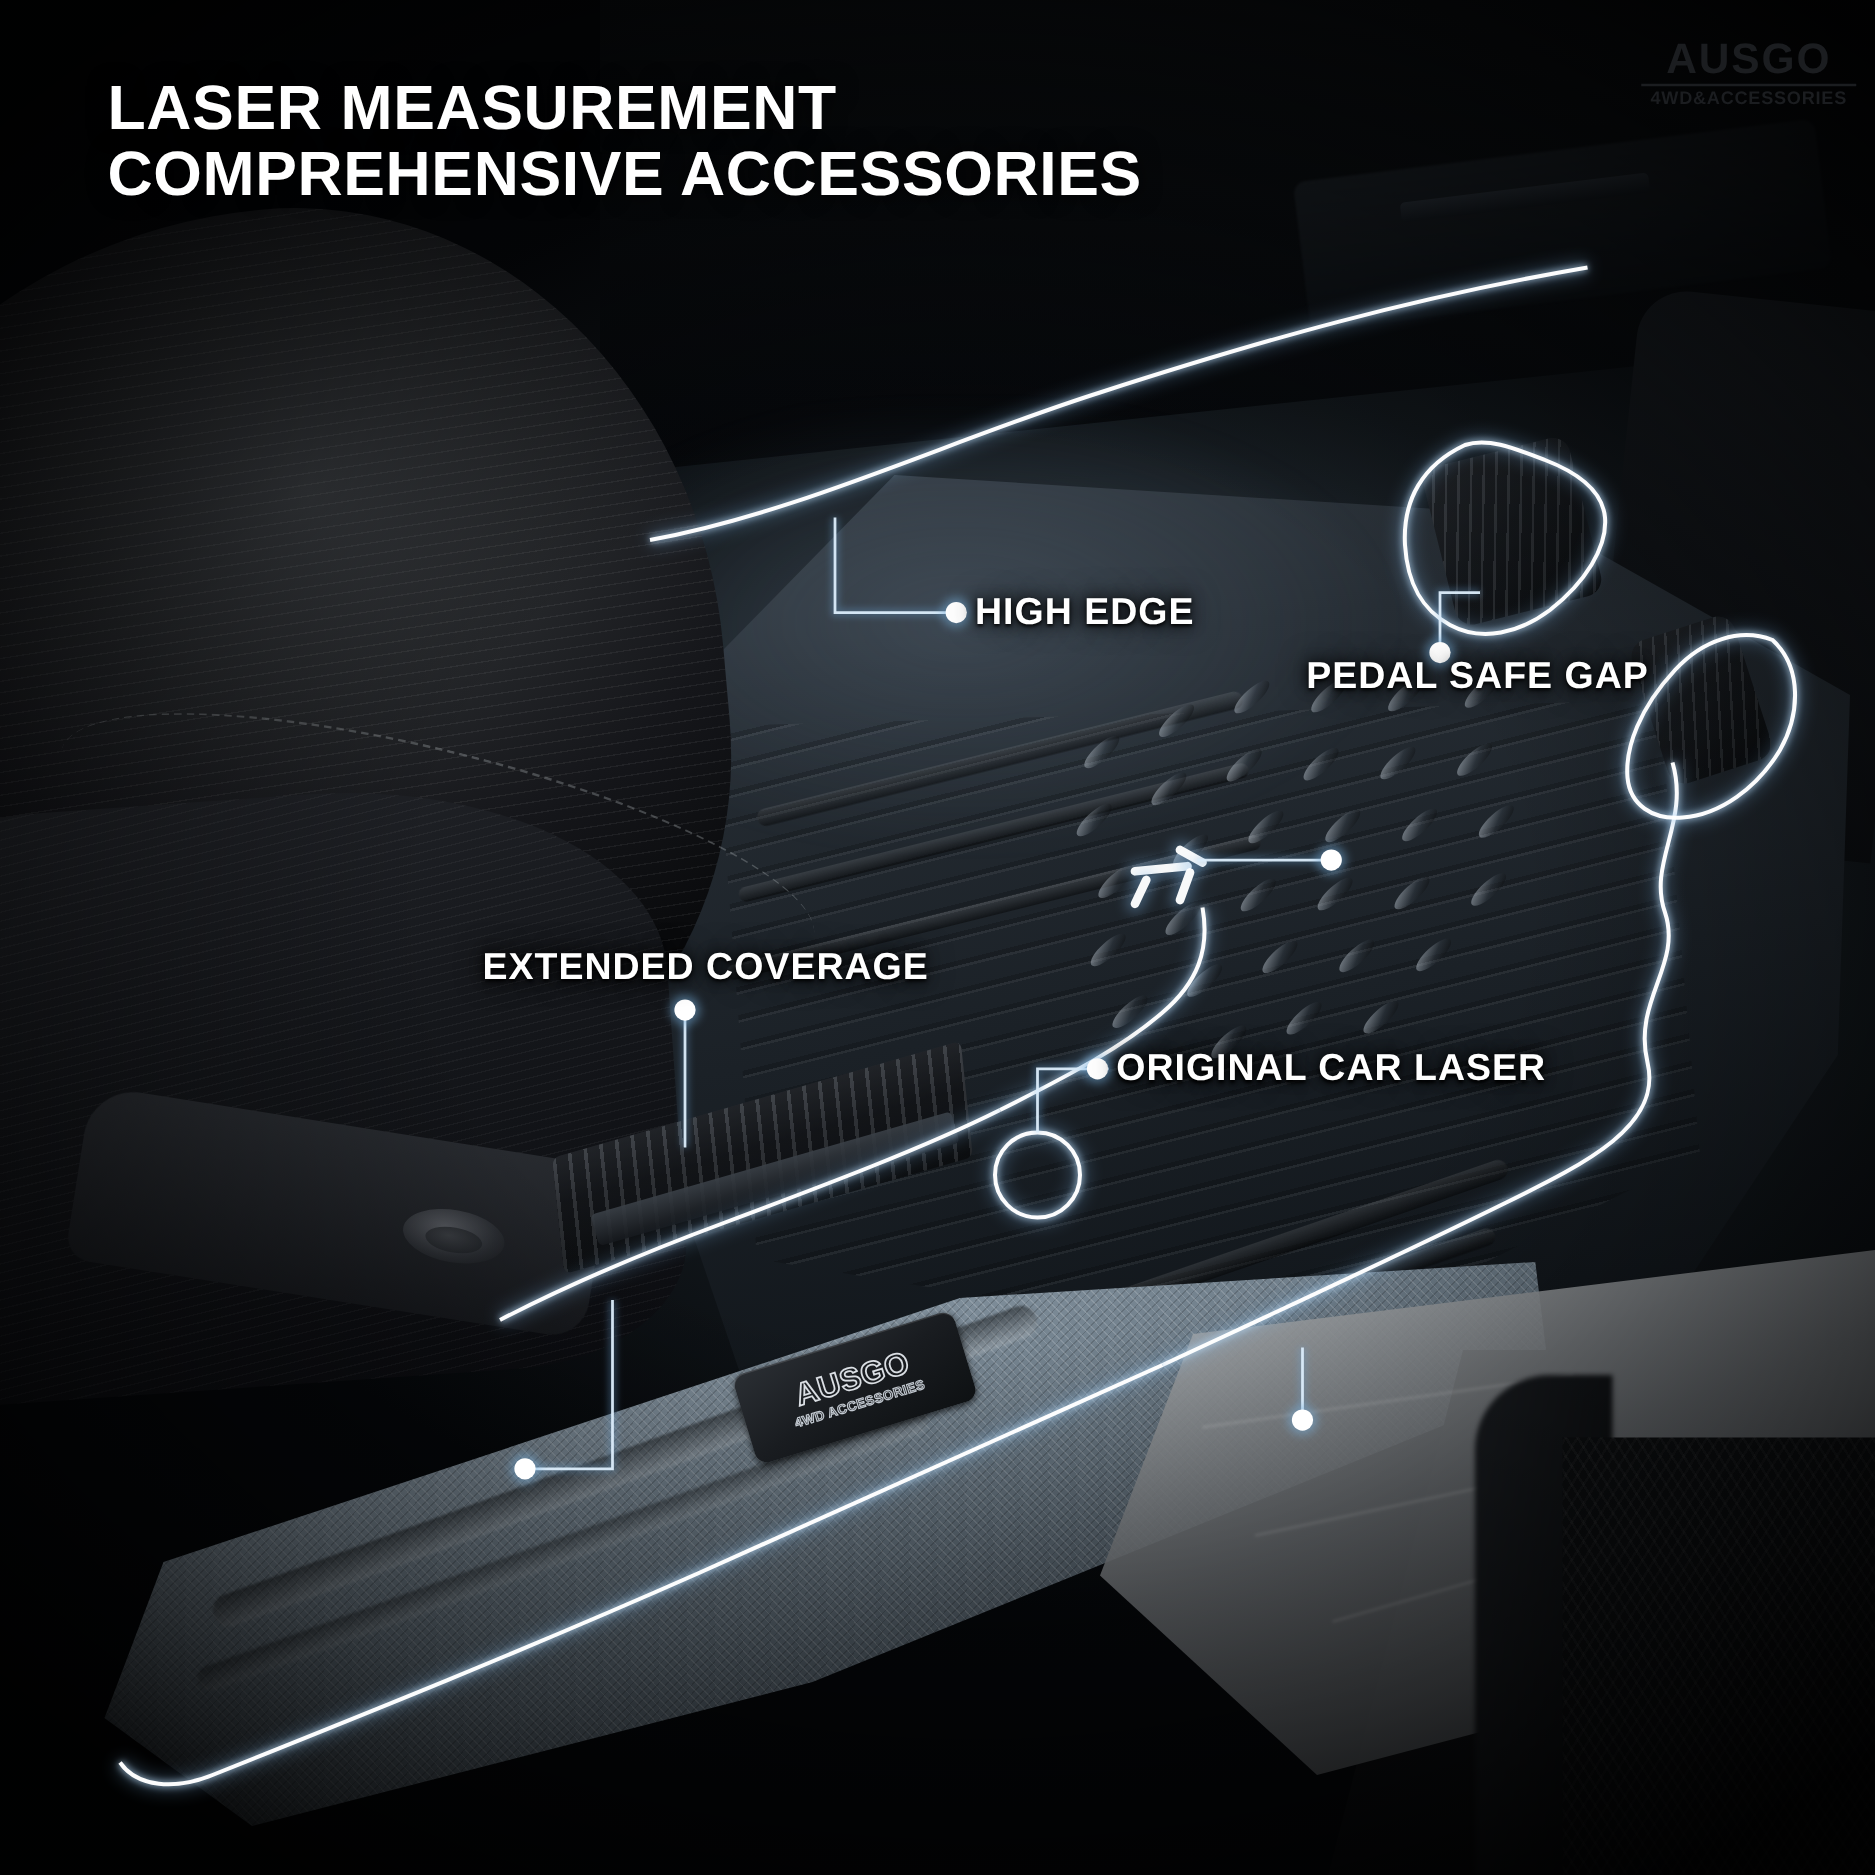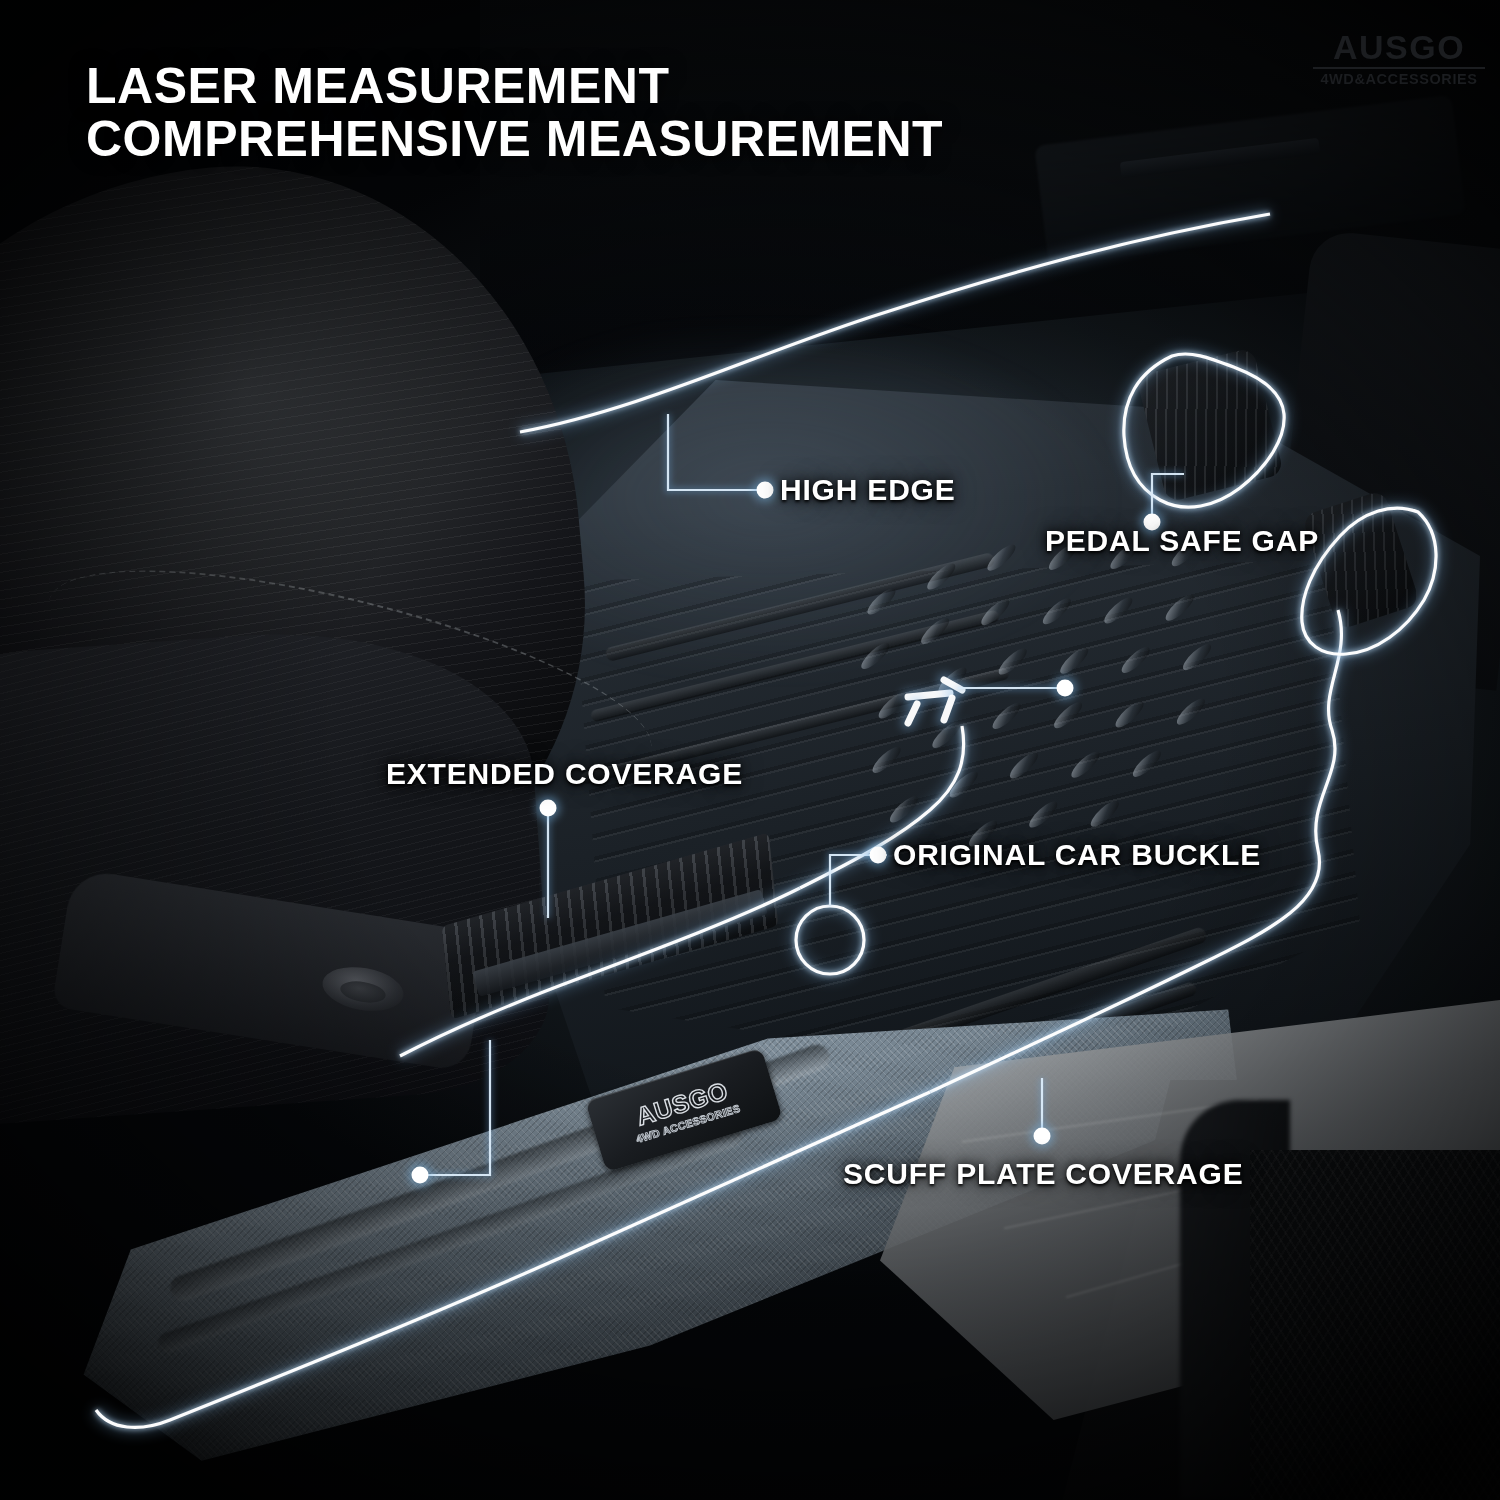--- a/index.html
+++ b/index.html
@@ -476,35 +476,34 @@
   </svg>
 
   <div class="badge">
     <div class="badge-name">AUSGO</div>
     <div class="badge-sub">4WD ACCESSORIES</div>
   </div>
 
   <div class="title-wrap">
     <div class="title-lines">
       <div class="title-line">LASER MEASUREMENT</div>
-      <div class="title-line">COMPREHENSIVE MEASUREMENT</div>
+      <div class="title-line">COMPREHENSIVE ACCESSORIES</div>
     </div>
   </div>
 
   <div class="logo">
     <div class="logo-name">AUSGO</div>
     <div class="logo-rule"></div>
     <div class="logo-sub">4WD&amp;ACCESSORIES</div>
   </div>
 
   <div class="callout" style="left:780px; top:473px;text-align:center;">HIGH EDGE</div>
 
   <div class="callout" style="left:1045px; top:524px;">PEDAL SAFE GAP</div>
 
 
   <div class="callout" style="left:386px; top:757px;">EXTENDED COVERAGE</div>
 
-  <div class="callout" style="left:893px; top:838px;">ORIGINAL CAR BUCKLE</div>
-
-
-  <div class="callout" style="left:843px; top:1157px;">SCUFF PLATE COVERAGE</div>
+  <div class="callout" style="left:893px; top:838px;">ORIGINAL CAR LASER</div>
+
+
 
 </div>
 
 </body></html>

